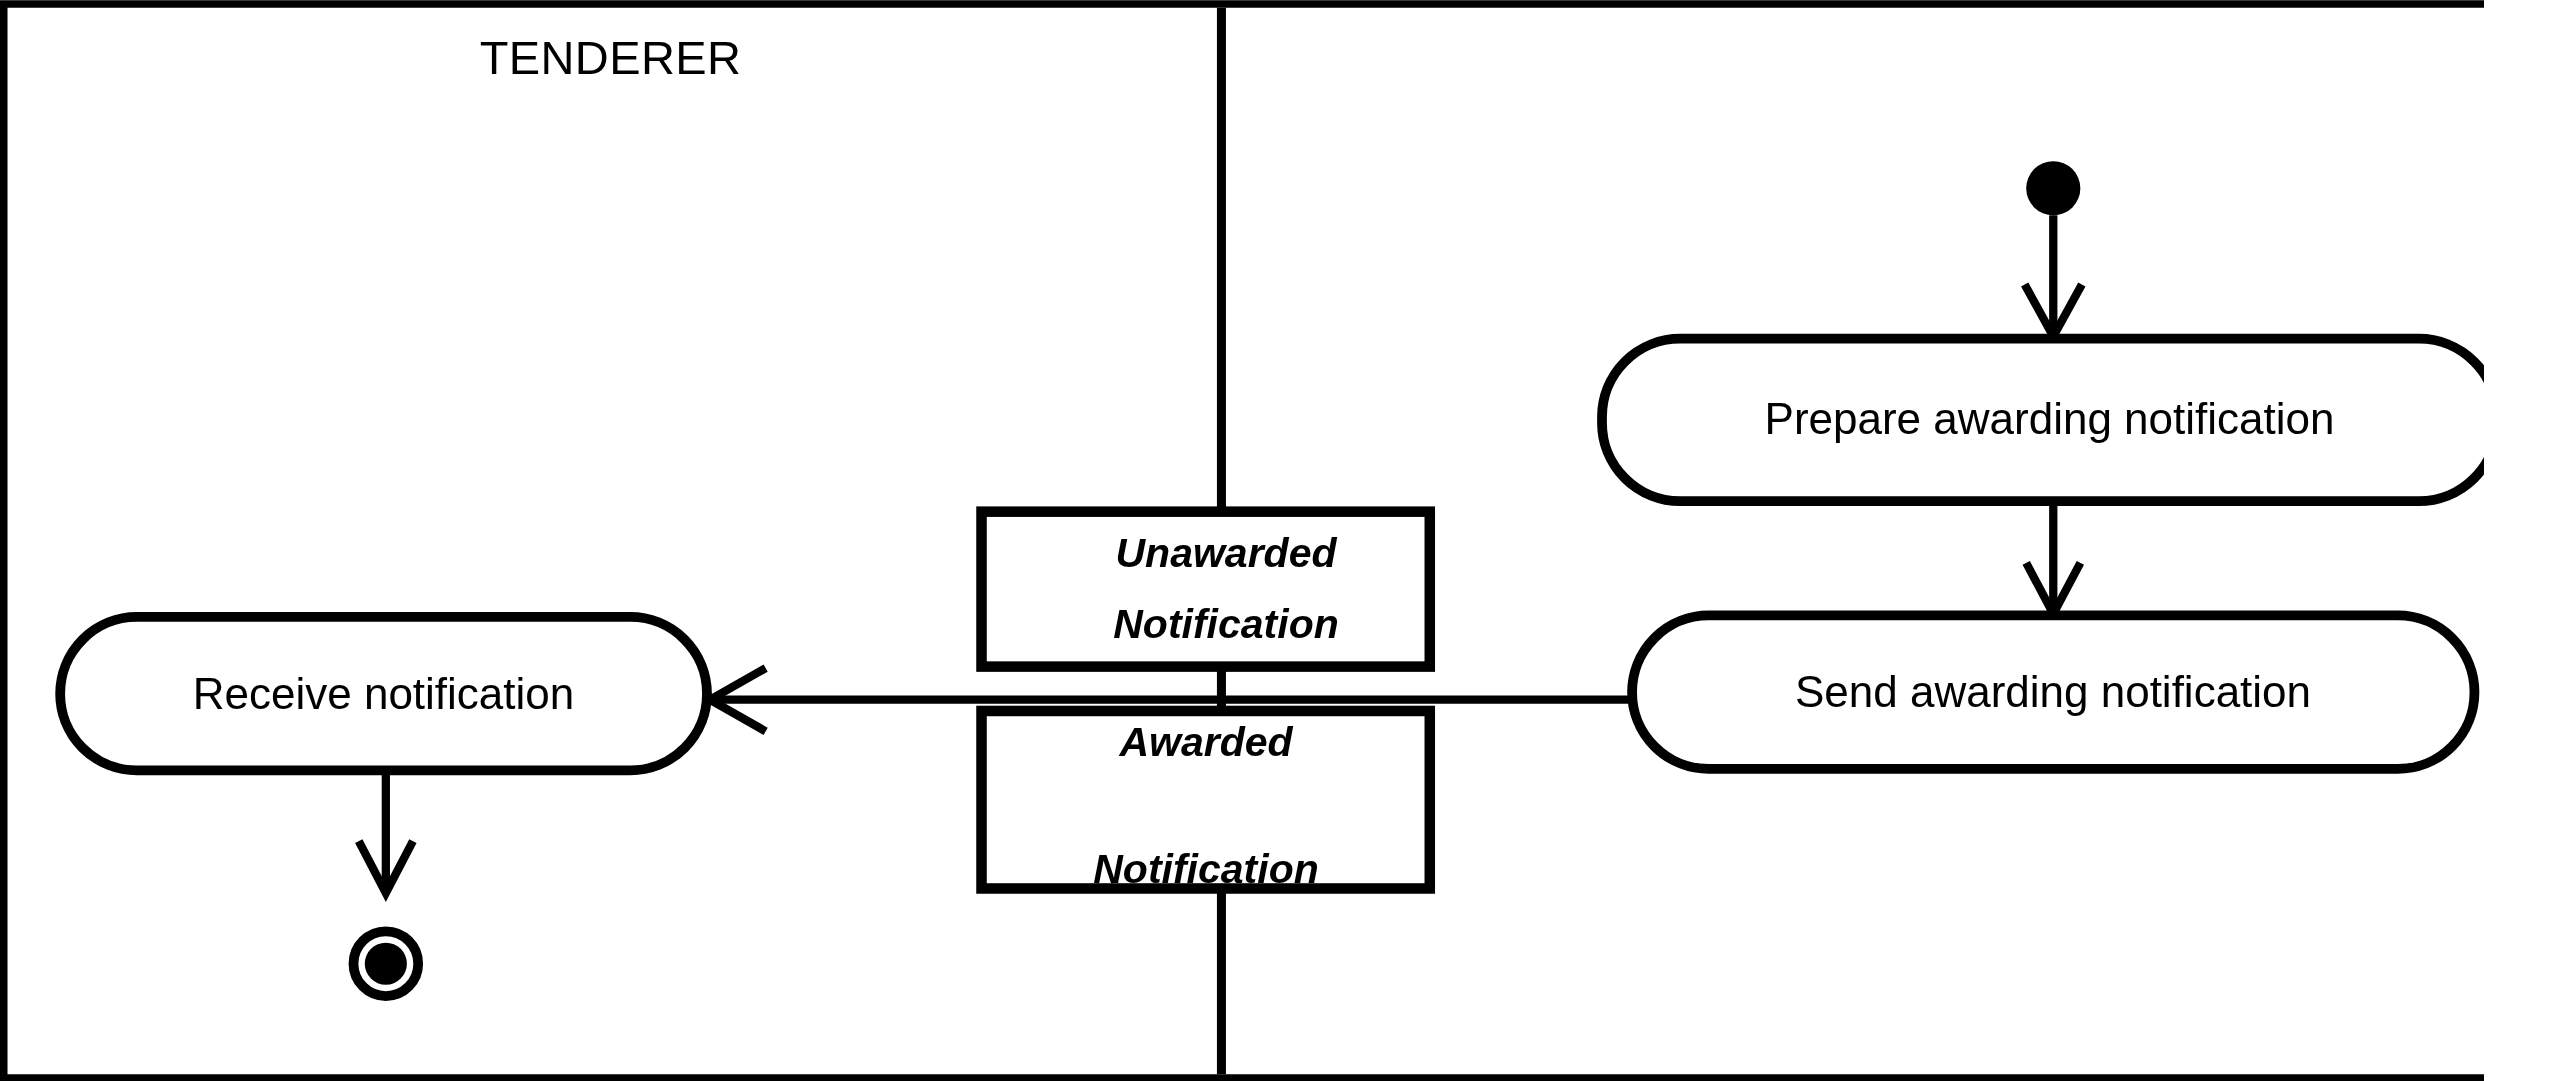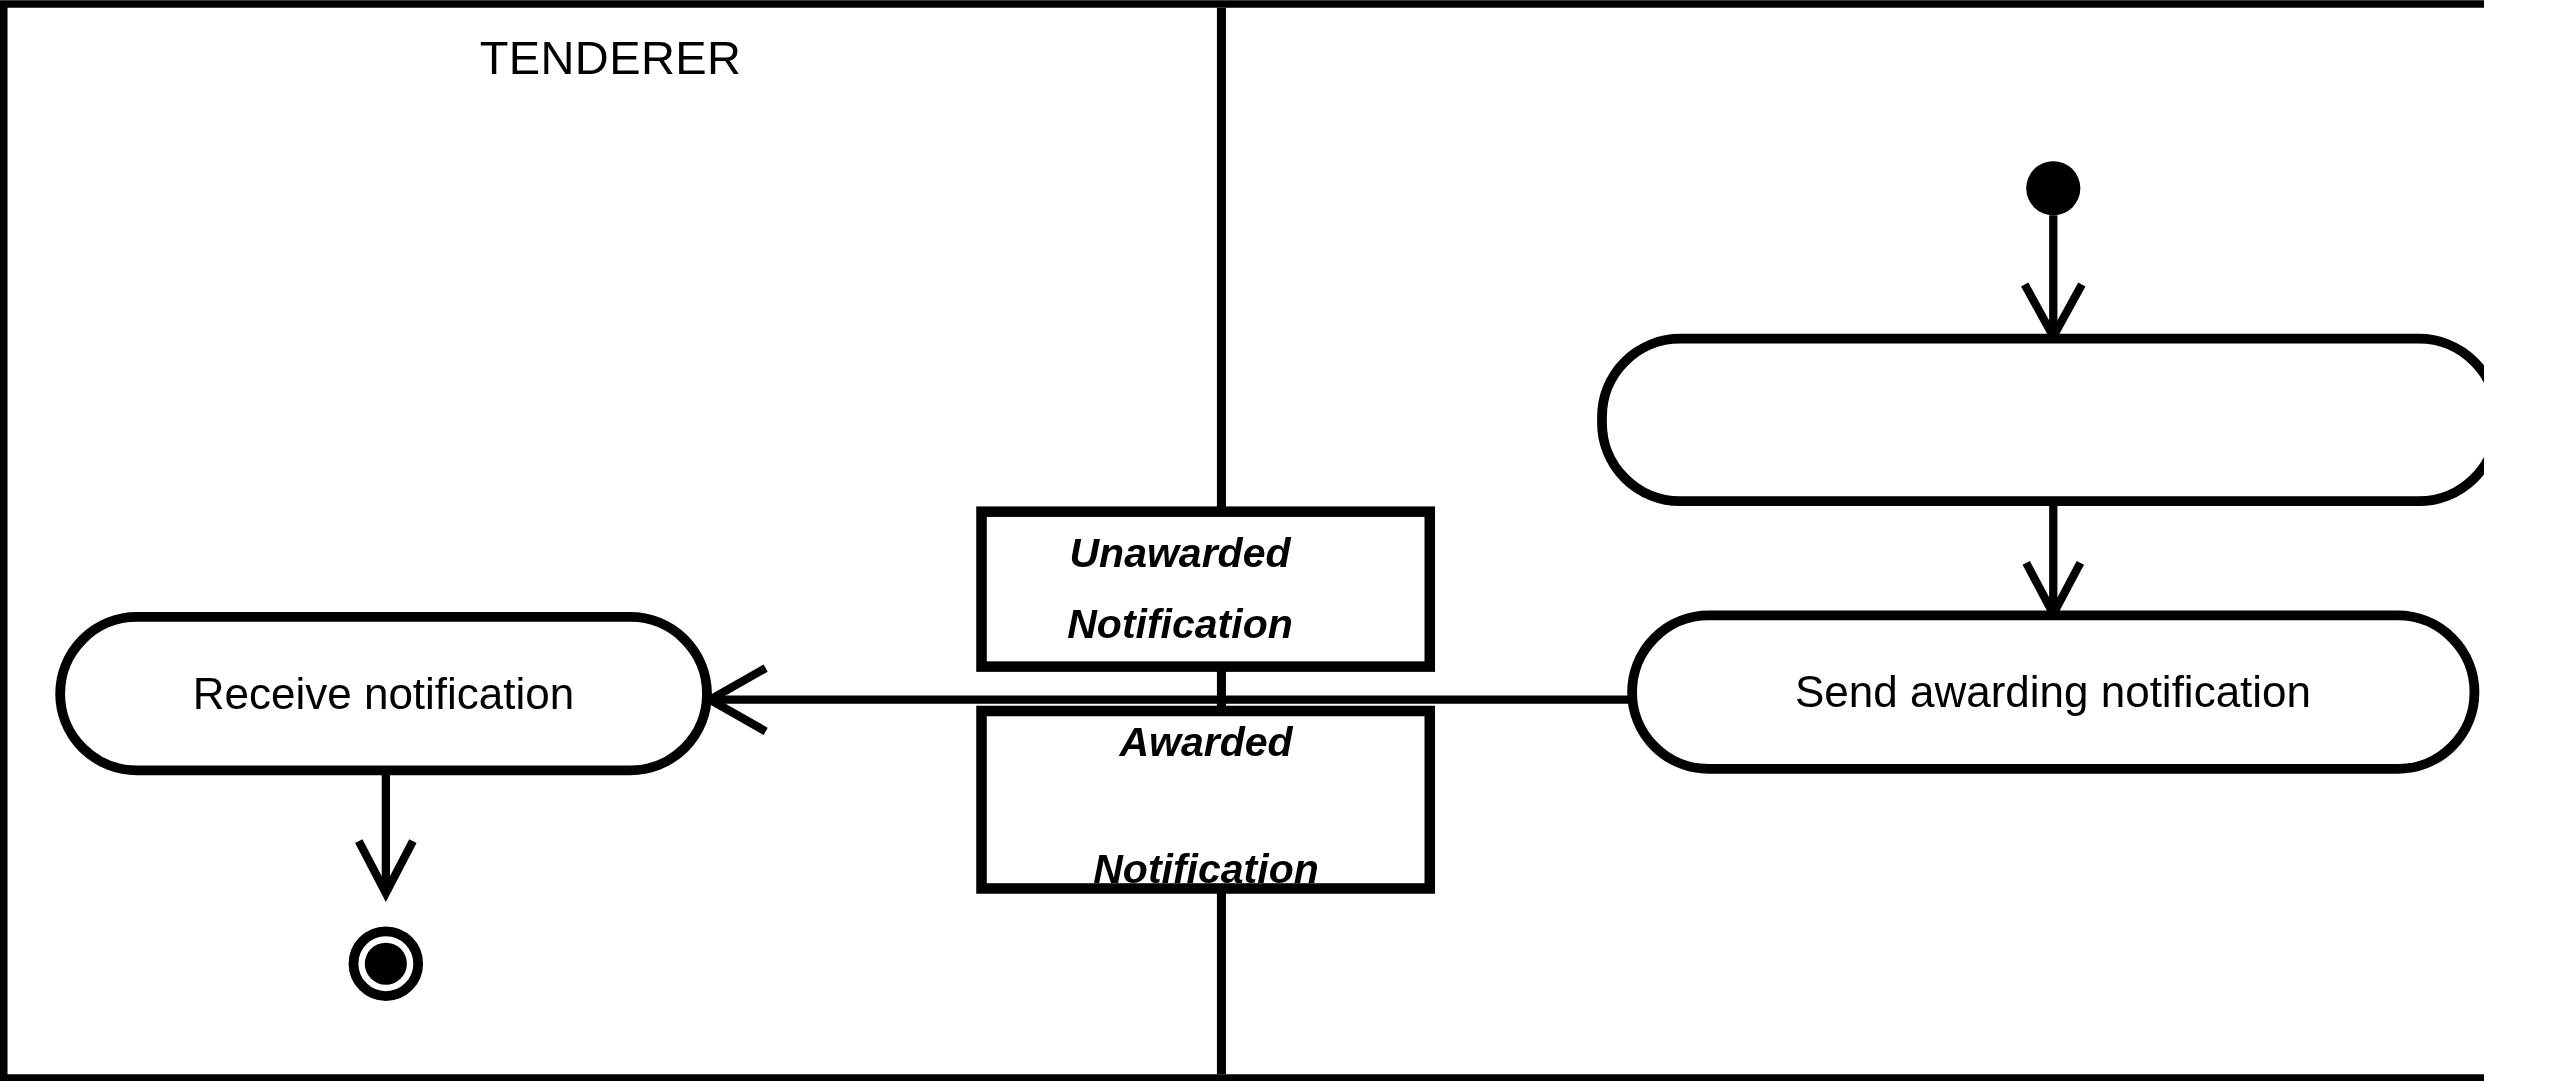--- a/index.html
+++ b/index.html
@@ -64,21 +64,21 @@
     color: #000000;
     font-size: 41px;
     font-weight: bold;
     font-style: italic;
     line-height: 1.22;
     pointer-events: none;
   }
   #label-receive-notification { left: 60px;   top: 617px; width: 647px;  height: 153px; }
   #label-prepare-awarding    { left: 1602px; top: 338px; width: 895px; height: 162px; }
   #label-send-awarding       { left: 1632px; top: 615px; width: 842px; height: 153px; }
-  #label-unawarded           { left: 956px; top: 511px; width: 448px;  height: 155px; gap: 20px; }
+  #label-unawarded           { left: 1002px; top: 511px; width: 448px;  height: 155px; gap: 20px; }
   #label-awarded             { left: 982px; top: 717px; width: 448px;  height: 177px; justify-content: space-between; }
 </style>
 </head>
 <body>
 
 <div id="stage">
 
   <svg id="diagram-svg" viewBox="0 0 3425 1438" xmlns="http://www.w3.org/2000/svg">
 
     <rect x="5" y="5" width="3415" height="1428" fill="#FFFFFF" stroke="#000000" stroke-width="10"></rect>
@@ -120,20 +120,21 @@
 
     <rect x="1305" y="680" width="596" height="206" fill="#FFFFFF" stroke="#000000" stroke-width="14"></rect>
 
     <rect x="1305" y="945" width="596" height="236" fill="#FFFFFF" stroke="#000000" stroke-width="14"></rect>
 
   </svg>
 
   <div class="lane-title" id="lane-title-tenderer">TENDERER</div>
 
 
+  <div class="node-label" id="label-prepare-awarding">Prepare awarding notification</div>
 
   <div class="node-label" id="label-send-awarding">Send awarding notification</div>
 
   <div class="node-label" id="label-receive-notification">Receive notification</div>
 
   <div class="signal-label" id="label-unawarded">
     <span>Unawarded</span>
     <span>Notification</span>
   </div>
 

